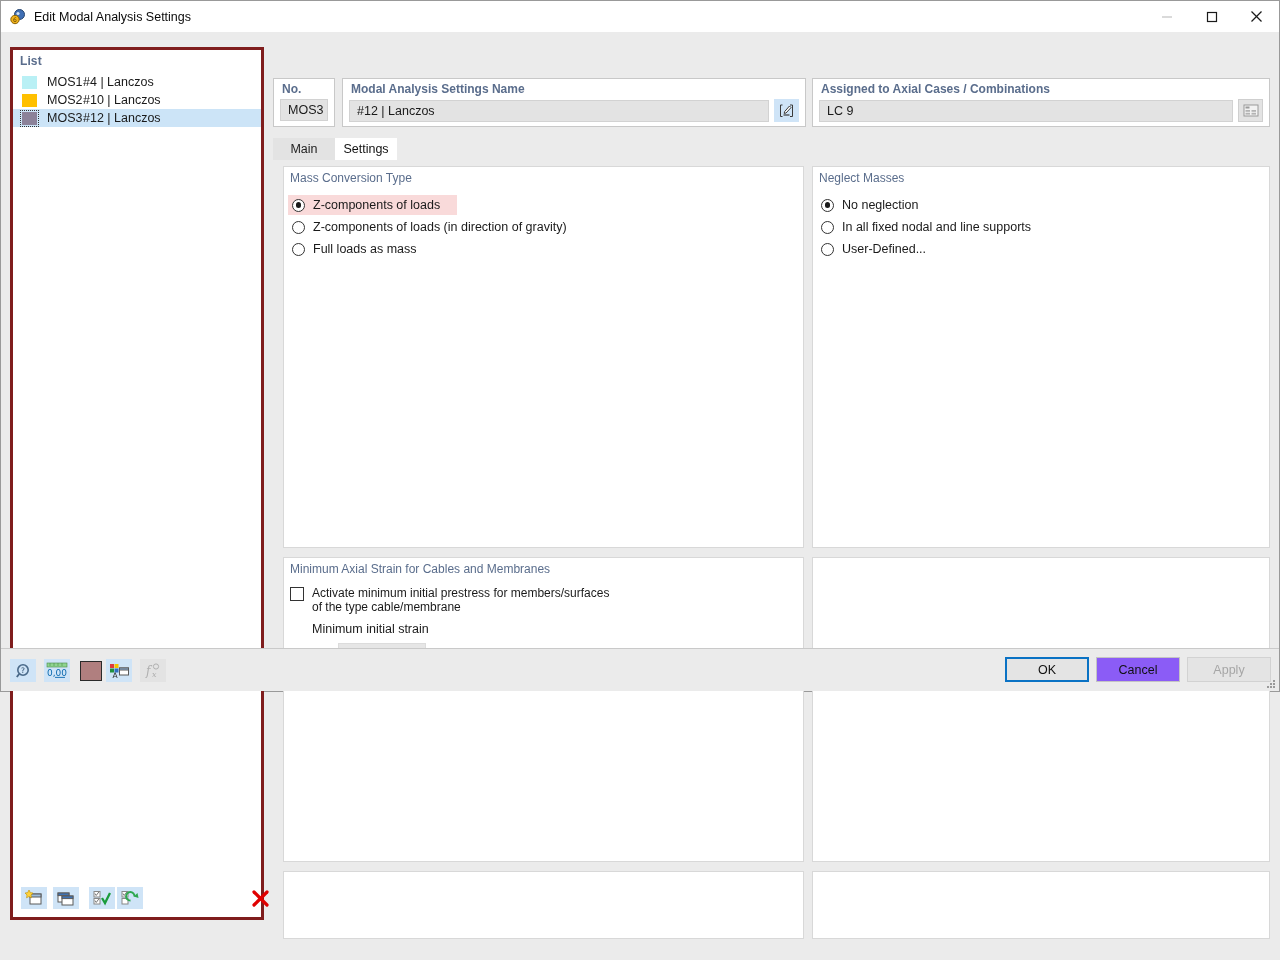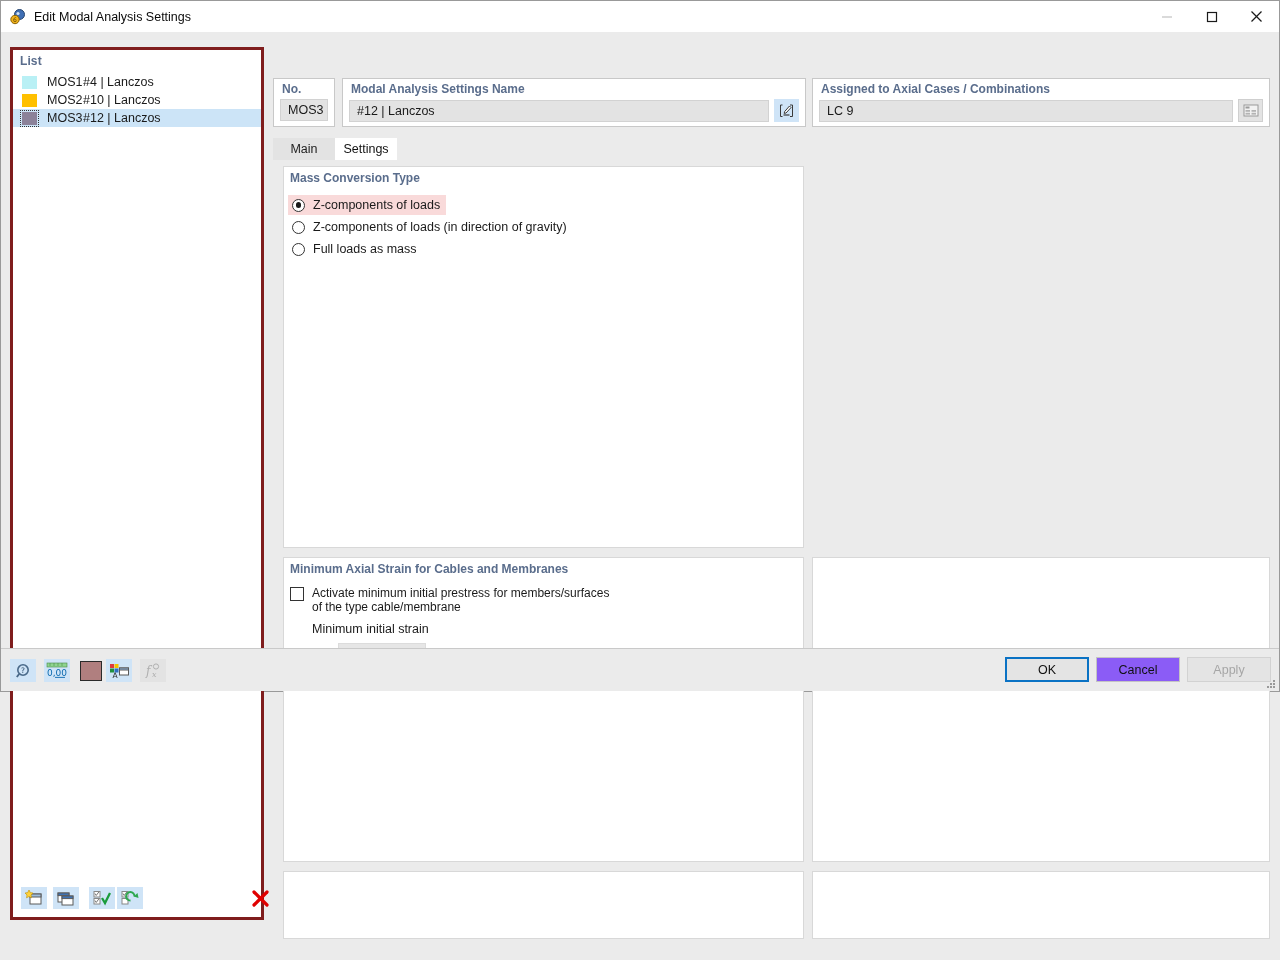--- a/index.html
+++ b/index.html
@@ -70,25 +70,25 @@
   .tab.active { background:#fff; color:#111; }
 
   
   .panel { position:absolute; background:#fff; border:1px solid #d8d8d8; }
   .p-mass   { left:282px; top:126px; width:521px; height:382px; }
   .p-negl   { left:811px; top:126px; width:458px; height:382px; }
   .p-strain { left:282px; top:517px; width:521px; height:305px; }
   .p-blank1 { left:811px; top:517px; width:458px; height:305px; }
   .p-blank2 { left:282px; top:831px; width:521px; height:68px; }
   .p-blank3 { left:811px; top:831px; width:458px; height:68px; }
-  .panel-title { font-size:12px; font-weight:bold; color:#5a6d8c; padding:4px 0 0 6px; }
+  .panel-title { font-size:12px; font-weight:normal; color:#5a6d8c; padding:4px 0 0 6px; }
 
   
   .opts { margin-top:10px; }
-  .opt { display:flex; align-items:center; height:20px; margin:0 0 2px 4px; padding:1px 6px 1px 4px;
+  .opt { display:flex; align-items:center; height:20px; margin:0 0 2px 4px; padding:1px 17px 1px 4px;
          width:max-content; }
   .opt.hl { background:#f9dada; }
   .radio { width:13px; height:13px; border-radius:50%; border:1.4px solid #333;
            background:#fff; flex:0 0 13px; margin-right:8px; position:relative; }
   .radio.on::after { content:""; position:absolute; left:2.6px; top:2.6px;
                      width:5.6px; height:5.6px; border-radius:50%; background:#1a1a1a; }
   .opt-label { font-size:12.5px; white-space:nowrap; }
 
   .cbrow { display:flex; margin:10px 0 0 6px; }
   .cbox { width:14px; height:14px; border:1.4px solid #333; background:#fff;
@@ -280,20 +280,37 @@
           <span class="radio"></span>
           <span class="opt-label">Z-components of loads (in direction of gravity)</span>
         </div>
         <div class="opt">
           <span class="radio"></span>
           <span class="opt-label">Full loads as mass</span>
         </div>
       </div>
     </div>
 
+    <div class="panel p-negl">
+      <div class="panel-title">Neglect Masses</div>
+      <div class="opts">
+        <div class="opt">
+          <span class="radio on"></span>
+          <span class="opt-label">No neglection</span>
+        </div>
+        <div class="opt">
+          <span class="radio"></span>
+          <span class="opt-label">In all fixed nodal and line supports</span>
+        </div>
+        <div class="opt">
+          <span class="radio"></span>
+          <span class="opt-label">User-Defined...</span>
+        </div>
+      </div>
+    </div>
 
     <div class="panel p-strain">
       <div class="panel-title">Minimum Axial Strain for Cables and Membranes</div>
       <div class="cbrow">
         <span class="cbox"></span>
         <span class="cbtxt">
           <div>Activate minimum initial prestress for members/surfaces</div>
           <div>of the type cable/membrane</div>
         </span>
       </div>

